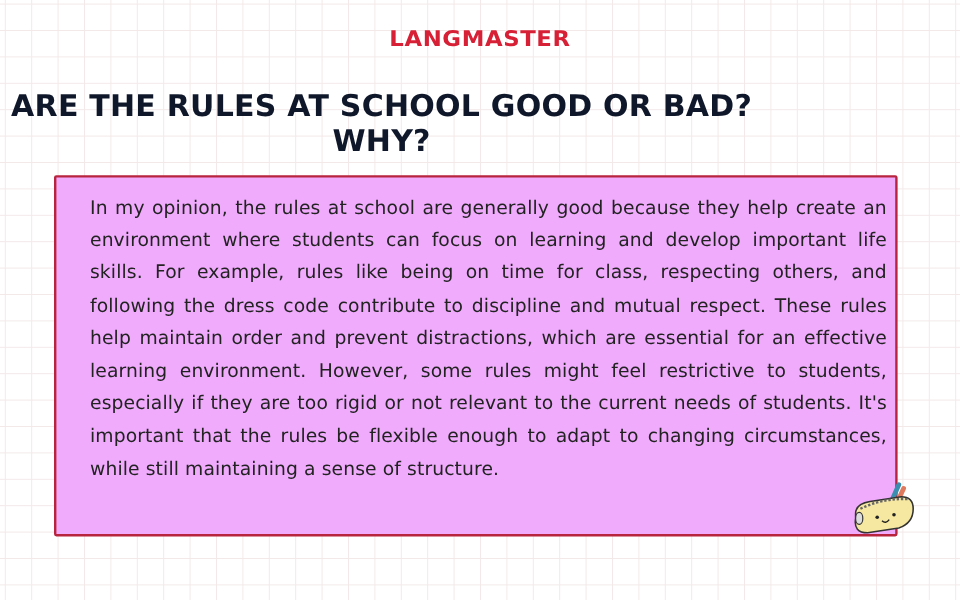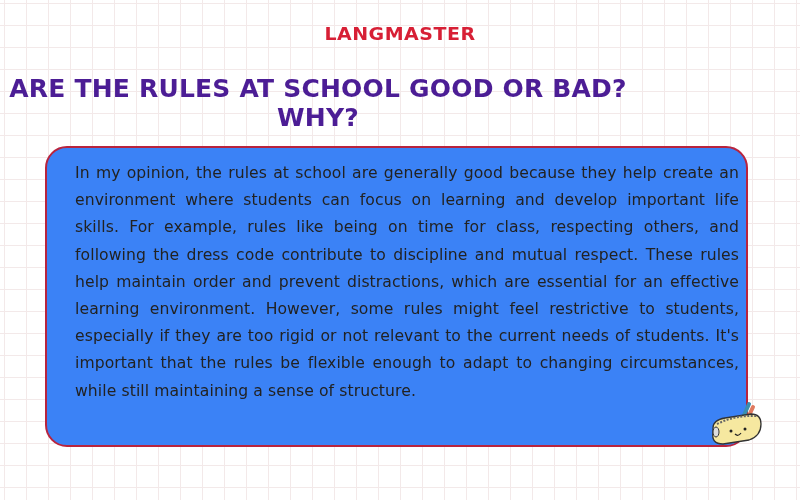--- a/index.html
+++ b/index.html
@@ -14,25 +14,25 @@
     font-family:"Liberation Sans", sans-serif;
   }
   .logo {
     position:absolute; left:0; width:800px; top:22px; text-align:center;
     font-family:"DejaVu Sans", sans-serif; font-weight:bold; font-size:19px;
     letter-spacing:0.5px; color:#d71f35; transform:scaleY(0.95);
   }
   .title {
     position:absolute; left:0; width:636px; top:74px; text-align:center;
     font-family:"DejaVu Sans", sans-serif; font-weight:bold; font-size:25px;
-    color:#4c1d95; letter-spacing:0.2px;
+    color:#0f172a; letter-spacing:0.2px;
   }
   .card {
     position:absolute; left:45px; top:146px; width:703px; height:301px;
-    background:#3b82f6; border:2px solid #b8243e; border-radius:22px;
+    background:#f0abfc; border:2px solid #b8243e; border-radius:2px;
     box-sizing:border-box;
   }
   .card-text {
     position:absolute; left:28px; top:12px; width:664px;
     font-family:"DejaVu Sans", sans-serif; font-size:15.6px; line-height:27.2px;
     color:#222222; text-align:justify; letter-spacing:0.1px;
   }
   .pouch { position:absolute; left:705px; top:400px; width:60px; height:50px; }
 </style>
 </head>

